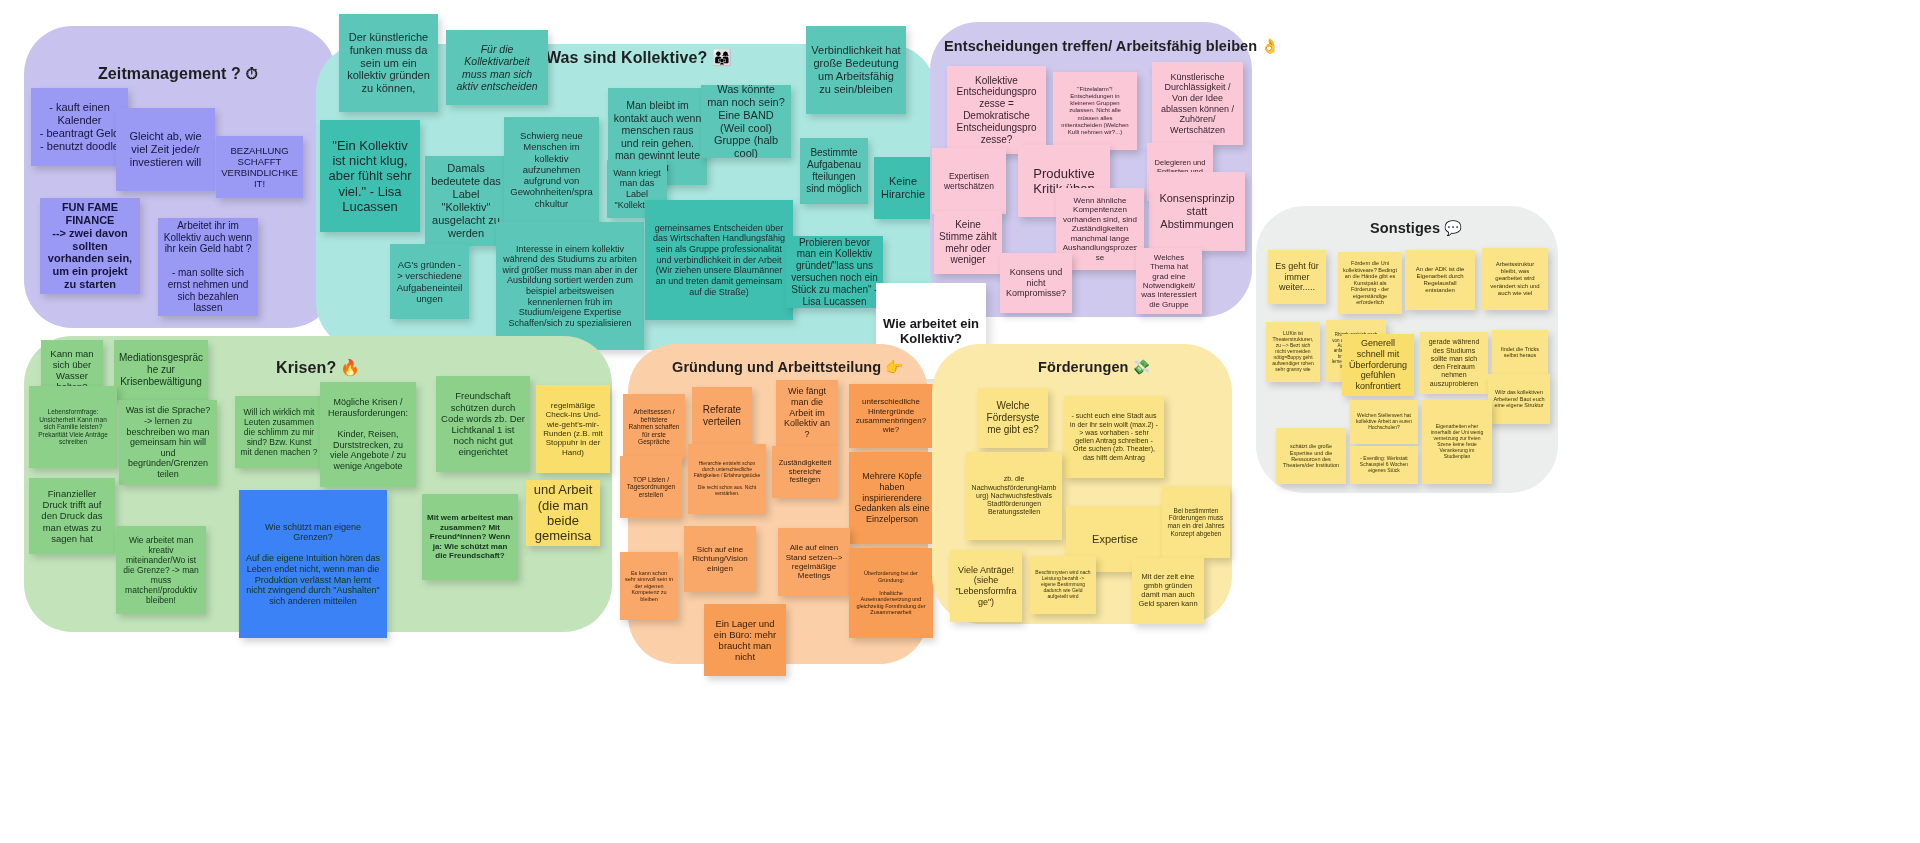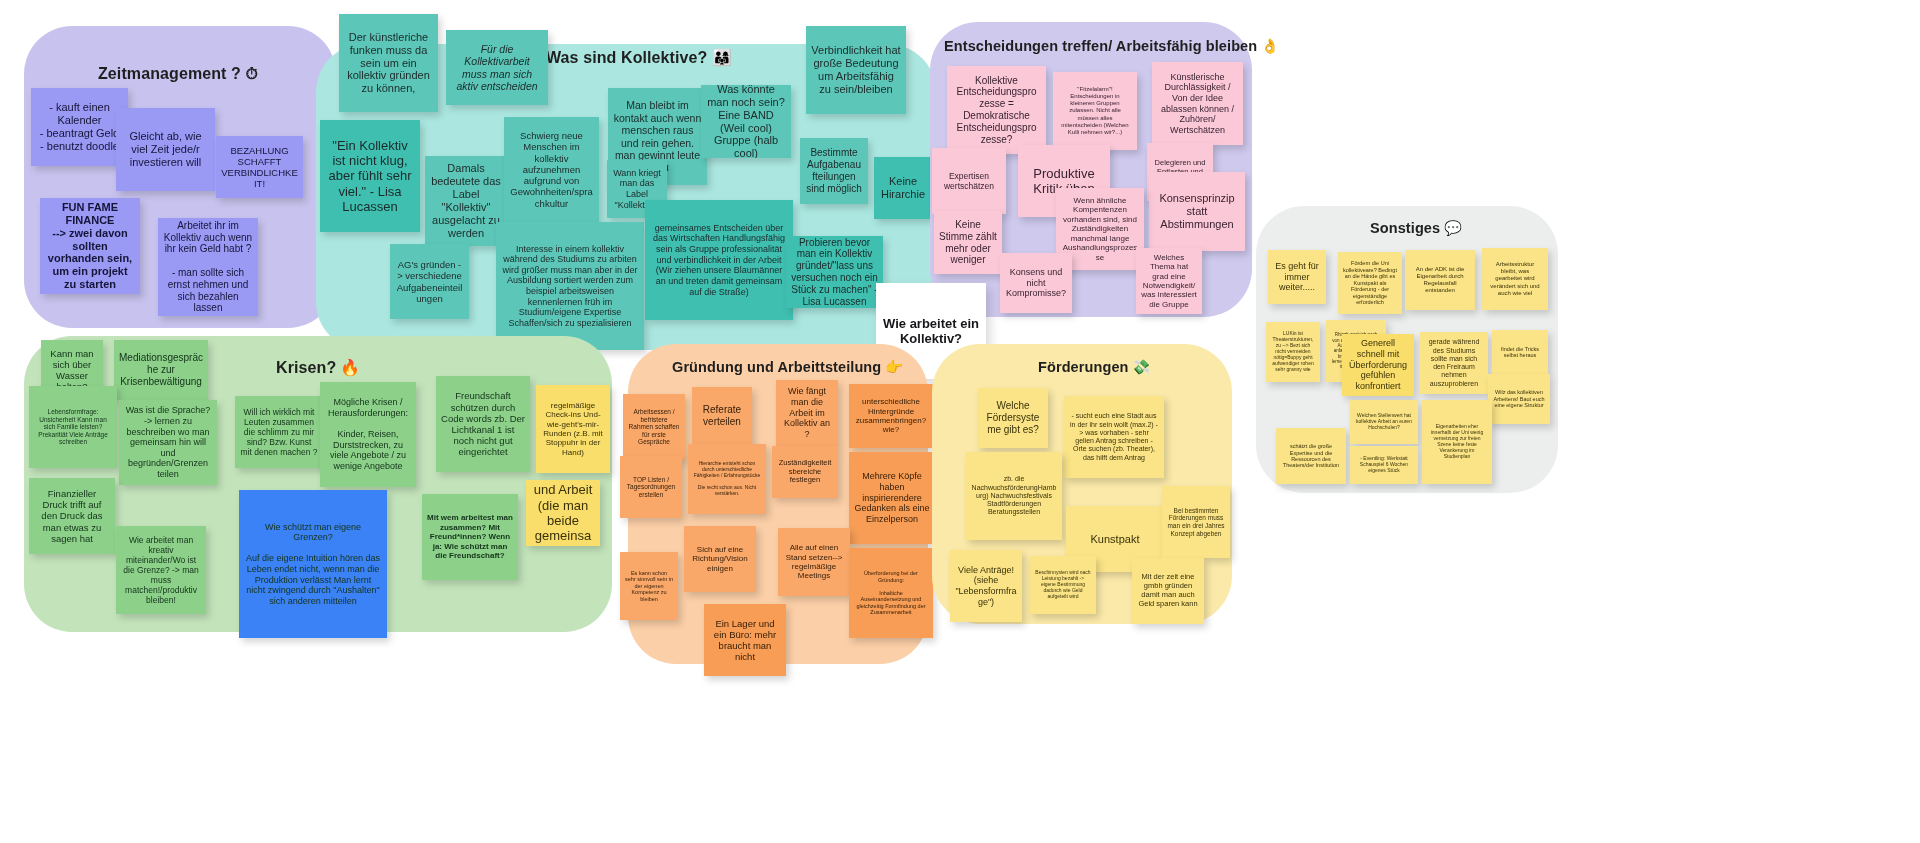--- a/index.html
+++ b/index.html
@@ -343,21 +343,21 @@
   <div class="note n-yellow" style="left:978px; top:388px; width:70px; height:60px; font-size:10px;">
     <span>Welche Fördersysteme gibt es?</span>
     </div>
   <div class="note n-yellow" style="left:1064px; top:396px; width:100px; height:82px; font-size:7px;">
     <span>- sucht euch eine Stadt aus in der ihr sein wollt (max.2) -&gt; was vorhaben - sehr gelien Antrag schreiben - Orte suchen (zb. Theater), das hilft dem Antrag</span>
     </div>
   <div class="note n-yellow" style="left:966px; top:452px; width:96px; height:88px; font-size:7px;">
     <span>zb. die NachwuchsförderungHamburg) Nachwuchsfestivals Stadtförderungen Beratungsstellen</span>
     </div>
   <div class="note n-yellow" style="left:1066px; top:506px; width:98px; height:66px; font-size:11px;">
-    <span>Kunstpakt</span>
+    <span>Expertise</span>
     </div>
   <div class="note n-yellow" style="left:1162px; top:486px; width:68px; height:72px; font-size:6.5px;">
     <span>Bei bestimmten Förderungen muss man ein drei Jahres Konzept abgeben</span>
     </div>
   <div class="note n-yellow" style="left:950px; top:550px; width:72px; height:72px; font-size:9px;">
     <span>Viele Anträge! (siehe "Lebensformfrage")</span>
     </div>
   <div class="note n-yellow" style="left:1030px; top:556px; width:66px; height:58px; font-size:5px;">
     <span>Beschinnysten wird nach Leistung bezahlt -&gt; eigene Bestimmung dadurch wie Geld aufgeteilt wird</span>
     </div>

